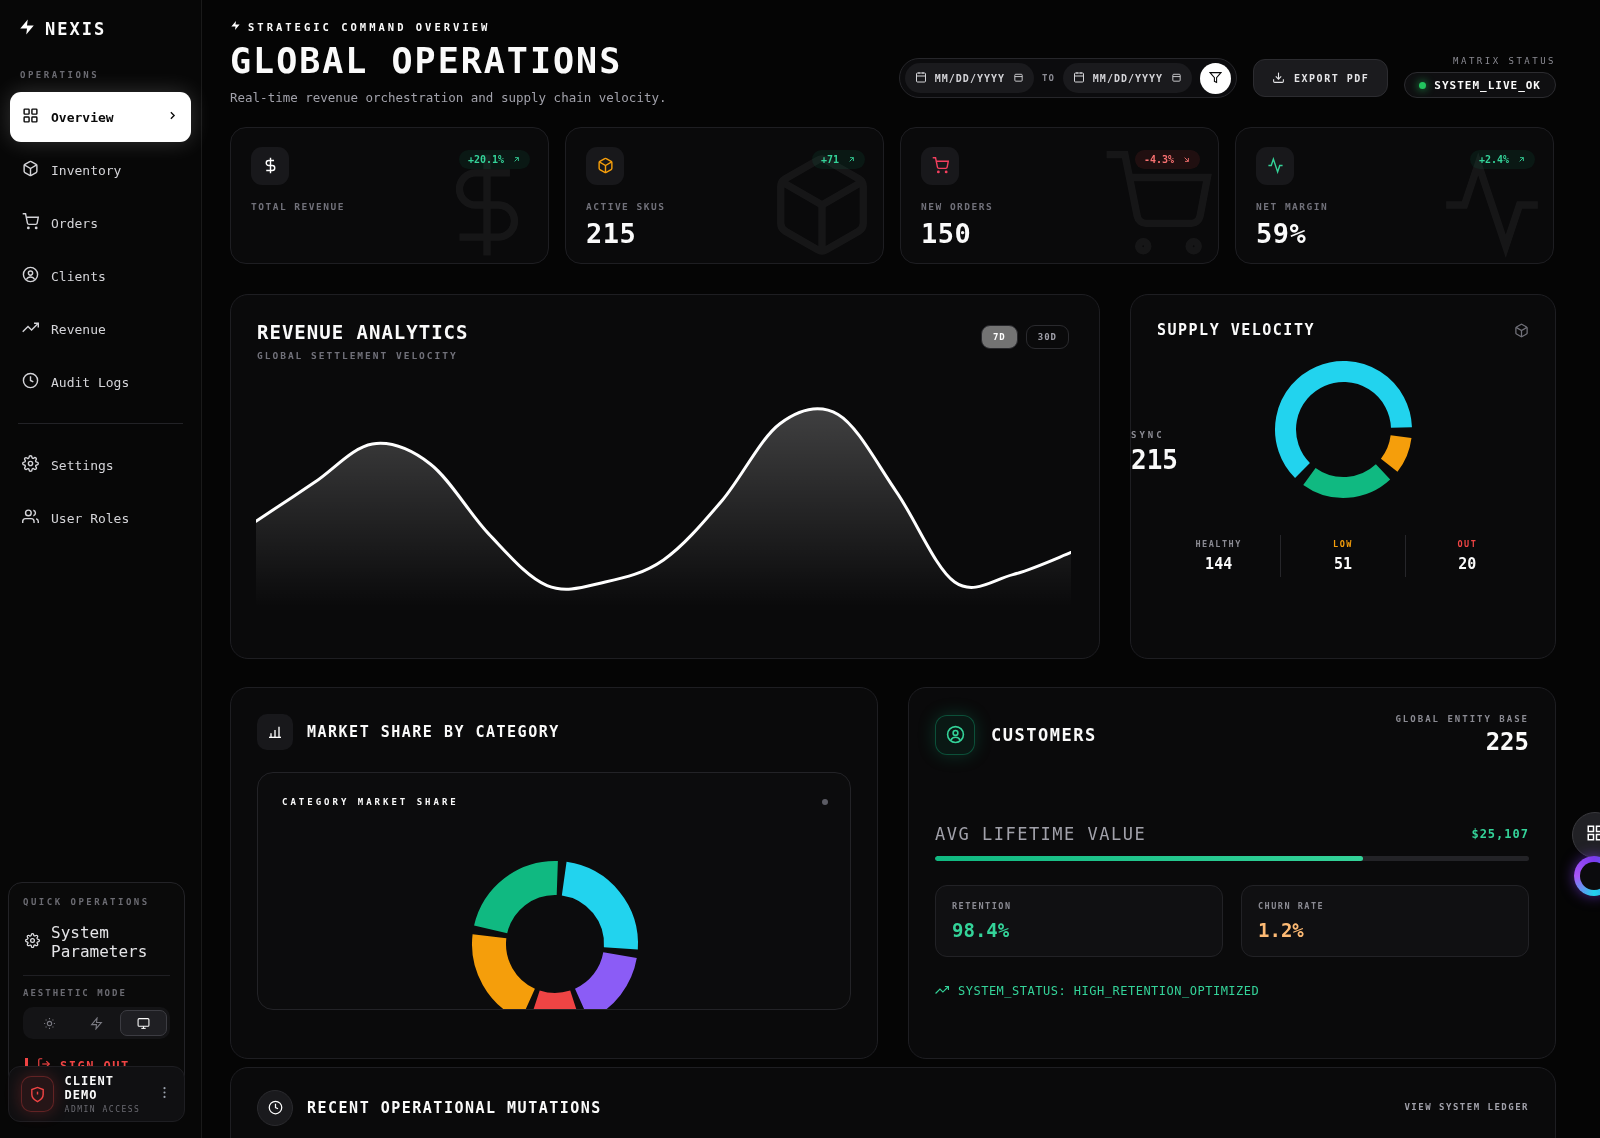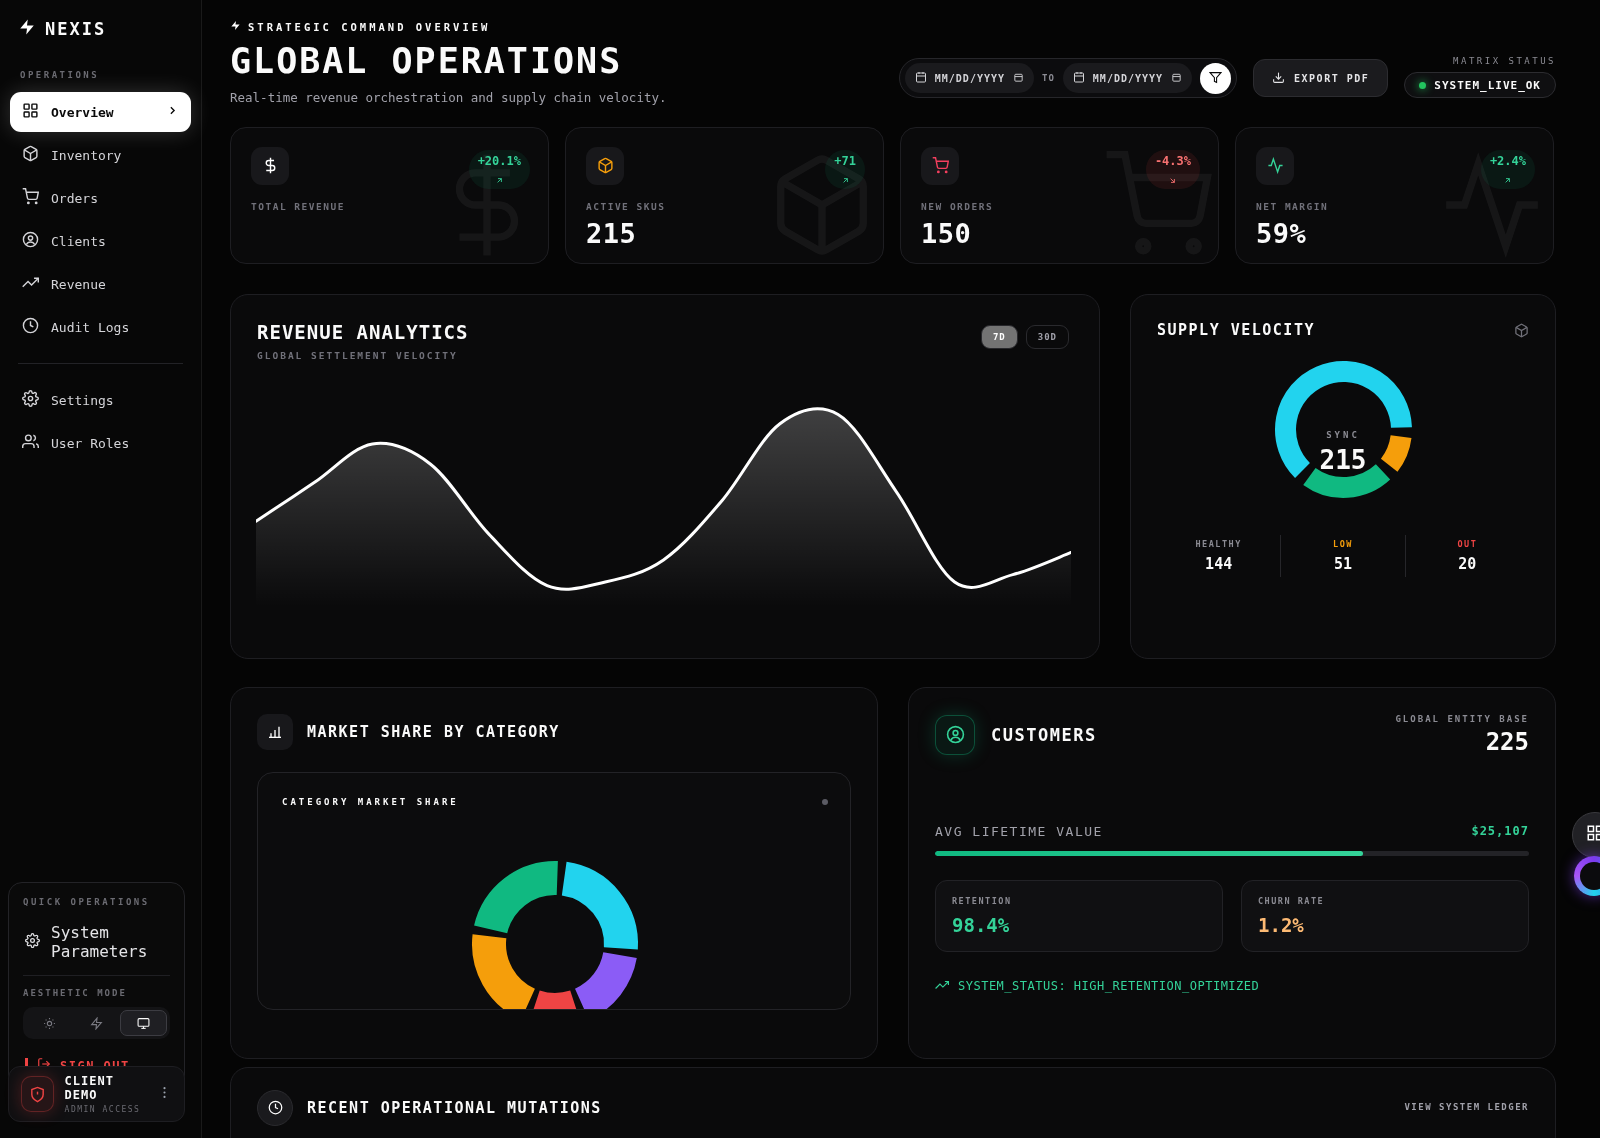--- a/index.html
+++ b/index.html
@@ -6,21 +6,21 @@
   html,body { width:1600px; height:1138px; background:#000; overflow:hidden;
     font-family:"DejaVu Sans Mono","Liberation Mono",monospace; color:#fafafa; }
   .app { position:relative; width:1600px; height:1138px; background:#050505; }
 
   
   .sidebar { position:absolute; left:0; top:0; width:202px; height:1138px;
     background:#070707; border-right:1px solid #1a1a1a; padding:18px 10px; }
   .logo { display:flex; align-items:center; gap:9px; padding:0 8px; margin-bottom:30px; }
   .logo-text { font-size:17px; font-weight:bold; letter-spacing:2px; }
   .side-section { font-size:9px; letter-spacing:2.5px; color:#6b6b72; font-weight:bold; padding:0 10px; margin:14px 0 12px; }
-  .nav-item { display:flex; align-items:center; gap:12px; height:40px; padding:0 12px;
+  .nav-item { display:flex; align-items:center; gap:12px; height:50px; padding:0 12px;
     border-radius:11px; color:#d4d4d8; font-size:13px; margin-bottom:3px; cursor:pointer; }
   .nav-item svg { flex:0 0 auto; }
   .nav-item.active { background:#fff; color:#0a0a0a; font-weight:bold;
     box-shadow:0 0 22px rgba(255,255,255,.18); }
   .nav-item.active .chev { margin-left:auto; }
   .side-divider { height:1px; background:#222226; margin:16px 8px; }
 
   .quickops { position:absolute; left:8px; right:16px; top:882px;
     border:1px solid #232327; border-radius:14px; background:#0a0a0a; padding:14px; }
   .qo-title { font-size:9px; letter-spacing:2.5px; color:#6b6b72; font-weight:bold; margin-bottom:14px; }
@@ -71,21 +71,21 @@
     font-size:11px; font-weight:bold; letter-spacing:1px; }
   .green-dot { width:7px; height:7px; border-radius:50%; background:#22c55e; box-shadow:0 0 8px #22c55e; }
 
   
   .kpi-row { display:flex; gap:16px; margin-top:22px; }
   .kpi-card { position:relative; width:319px; height:137px; background:#0a0a0b;
     border:1px solid #1e1e22; border-radius:16px; padding:19px 20px; overflow:hidden; }
   .kpi-chip { width:38px; height:38px; border-radius:11px; background:#18181b;
     display:flex; align-items:center; justify-content:center; }
   .kpi-badge { position:absolute; top:22px; right:18px; display:flex; align-items:center; gap:8px;
-    font-size:12px; font-weight:bold; padding:4px 9px; border-radius:999px;flex-direction:column; }
+    font-size:10px; font-weight:bold; padding:4px 9px; border-radius:999px; }
   .kpi-badge.up { color:#34d399; background:rgba(16,185,129,.08); }
   .kpi-badge.down { color:#f87171; background:rgba(239,68,68,.1); }
   .kpi-label { font-size:9.5px; letter-spacing:1.5px; color:#71717a; font-weight:bold; margin-top:16px; }
   .kpi-value { font-size:27px; font-weight:bold; letter-spacing:.5px; margin-top:6px; }
   .ghost { position:absolute; right:6px; top:22px; opacity:.05; color:#fff; }
 
   
   .row2 { display:flex; gap:30px; margin-top:30px; }
   .panel { background:#0a0a0b; border:1px solid #1e1e22; border-radius:18px; position:relative; }
   .rev-panel { width:870px; height:365px; padding:26px; }
@@ -94,21 +94,21 @@
   .range-group { position:absolute; top:30px; right:30px; display:flex; gap:8px; }
   .range-btn { font-size:9px; font-weight:bold; letter-spacing:1px; padding:6px 11px;
     border-radius:9px; color:#a1a1aa; border:1px solid #2a2a2e; cursor:pointer; }
   .range-btn.active { background:#737373; border-color:#27272b; color:#fff; }
   .rev-chart { position:absolute; left:25px; top:100px; }
 
   .supply-panel { width:426px; height:365px; padding:26px; }
   .sp-title { font-size:15px; font-weight:bold; letter-spacing:1.5px; }
   .sp-icon { position:absolute; top:28px; right:26px; color:#71717a; }
   .donut-wrap { position:absolute; left:0; right:0; top:64px; display:flex; justify-content:center; }
-  .donut-center { position:absolute; left:0; right:0; top:135px; text-align:center; pointer-events:none; }
+  .donut-center { position:absolute; left:0; right:0; top:135px; text-align:left; pointer-events:none; }
   .dc-label { font-size:9px; letter-spacing:3px; color:#8b8b93; font-weight:bold; }
   .dc-value { font-size:26px; font-weight:bold; margin-top:5px; }
   .sv-legend { position:absolute; left:26px; right:26px; top:240px; display:flex; }
   .sv-col { flex:1; text-align:center; padding:4px 0; }
   .sv-col + .sv-col { border-left:1px solid #26262a; }
   .sv-label { font-size:8.5px; font-weight:bold; letter-spacing:1.5px; color:#8b8b93; }
   .sv-label.low { color:#f59e0b; } .sv-label.out { color:#ef4444; }
   .sv-value { font-size:15px; font-weight:bold; margin-top:6px; }
 
   
@@ -127,21 +127,21 @@
   .cust-panel { width:648px; height:372px; padding:26px; }
   .cp-head { display:flex; align-items:center; gap:16px; }
   .cp-chip { width:40px; height:40px; border-radius:12px; background:rgba(16,185,129,.08);
     border:1px solid rgba(16,185,129,.35); box-shadow:0 0 18px rgba(16,185,129,.22);
     display:flex; align-items:center; justify-content:center; color:#34d399; }
   .cp-title { font-size:17px; font-weight:bold; letter-spacing:1.5px; }
   .cp-base { margin-left:auto; text-align:right; }
   .cp-base-label { font-size:9px; letter-spacing:2px; color:#8b8b93; font-weight:bold; }
   .cp-base-value { font-size:24px; font-weight:bold; margin-top:4px; }
   .alv-row { display:flex; justify-content:space-between; align-items:center; margin-top:68px; }
-  .alv-label { font-size:13px; letter-spacing:1.5px; color:#a1a1aa; }
+  .alv-label { font-size:17px; letter-spacing:1.5px; color:#a1a1aa; }
   .alv-value { font-size:12px; font-weight:bold; color:#34d399; letter-spacing:1px; }
   .progress { margin-top:12px; height:5px; border-radius:999px; background:#232327; overflow:hidden; }
   .progress-fill { height:100%; border-radius:999px; background:linear-gradient(90deg,#10b981,#34d399); }
   .stat-row { display:flex; gap:18px; margin-top:24px; }
   .stat-box { flex:1; background:#101012; border:1px solid #222226; border-radius:12px; padding:15px 16px; }
   .stat-label { font-size:8.5px; font-weight:bold; letter-spacing:1.5px; color:#8b8b93; }
   .stat-value { font-size:19px; font-weight:bold; margin-top:8px; }
   .stat-value.good { color:#34d399; } .stat-value.bad { color:#fdba74; }
   .status-line { display:flex; align-items:center; gap:9px; margin-top:26px;
     color:#34d399; font-size:12px; letter-spacing:.5px; }

